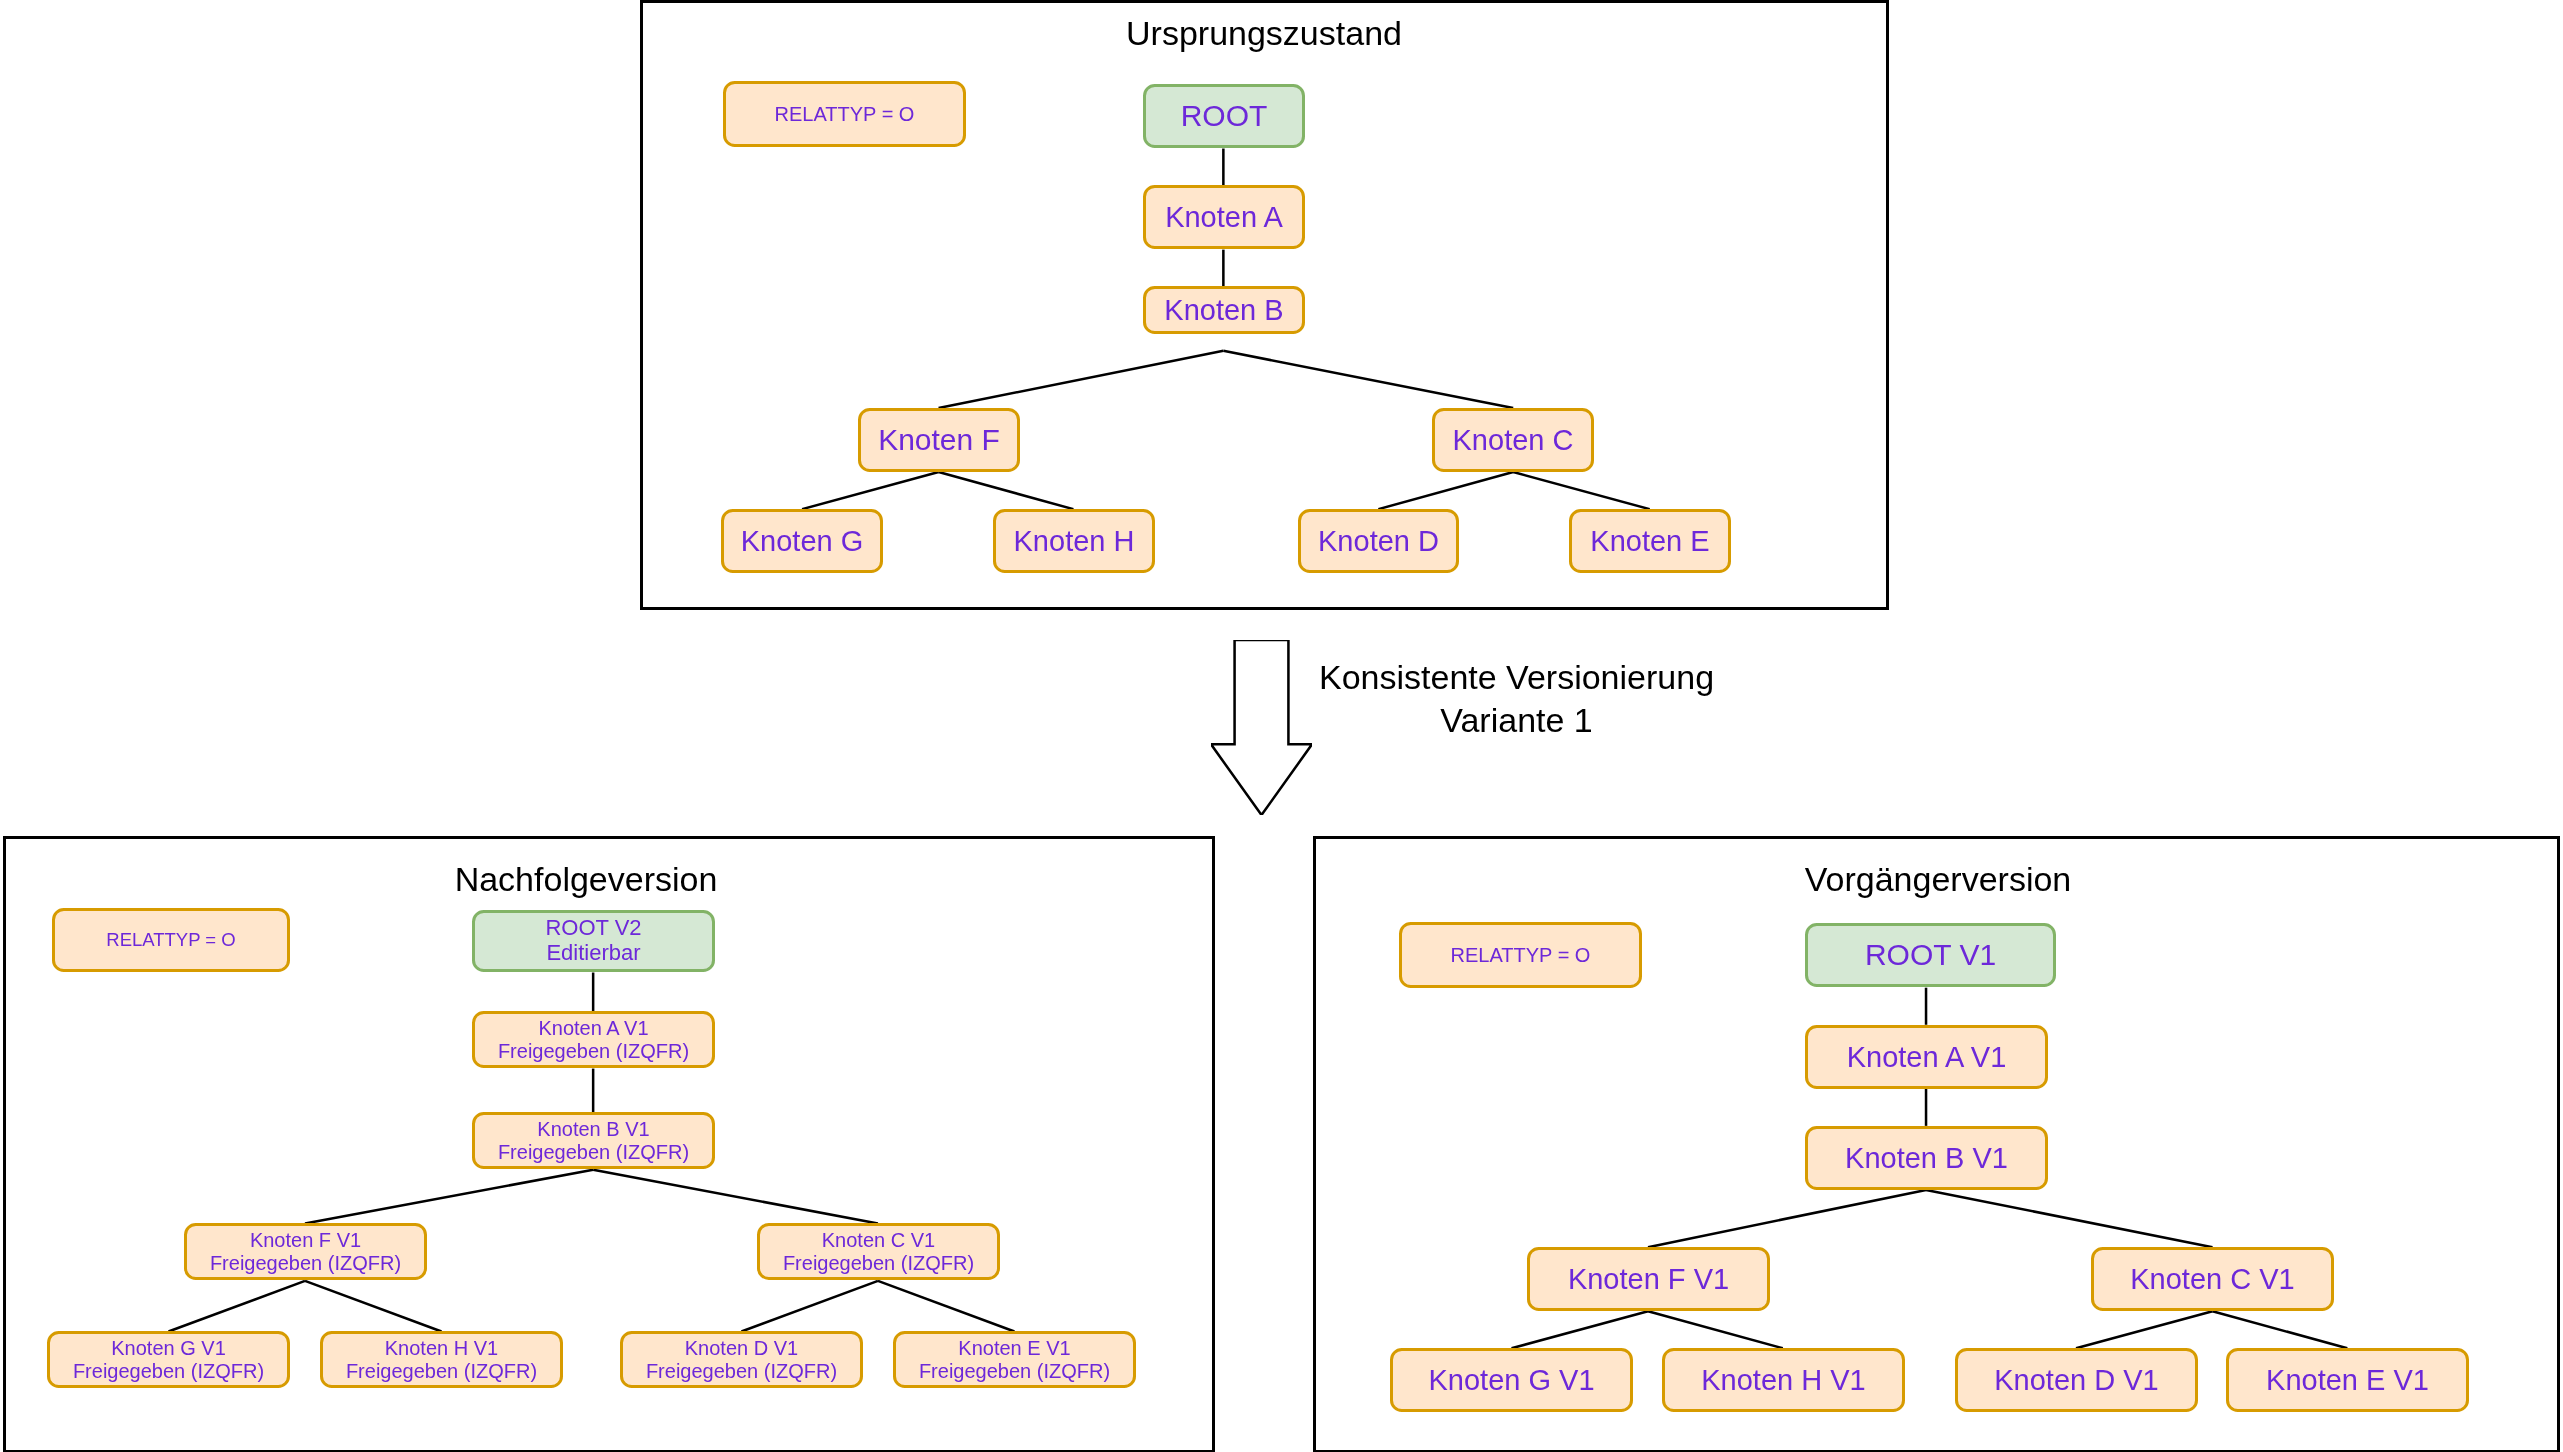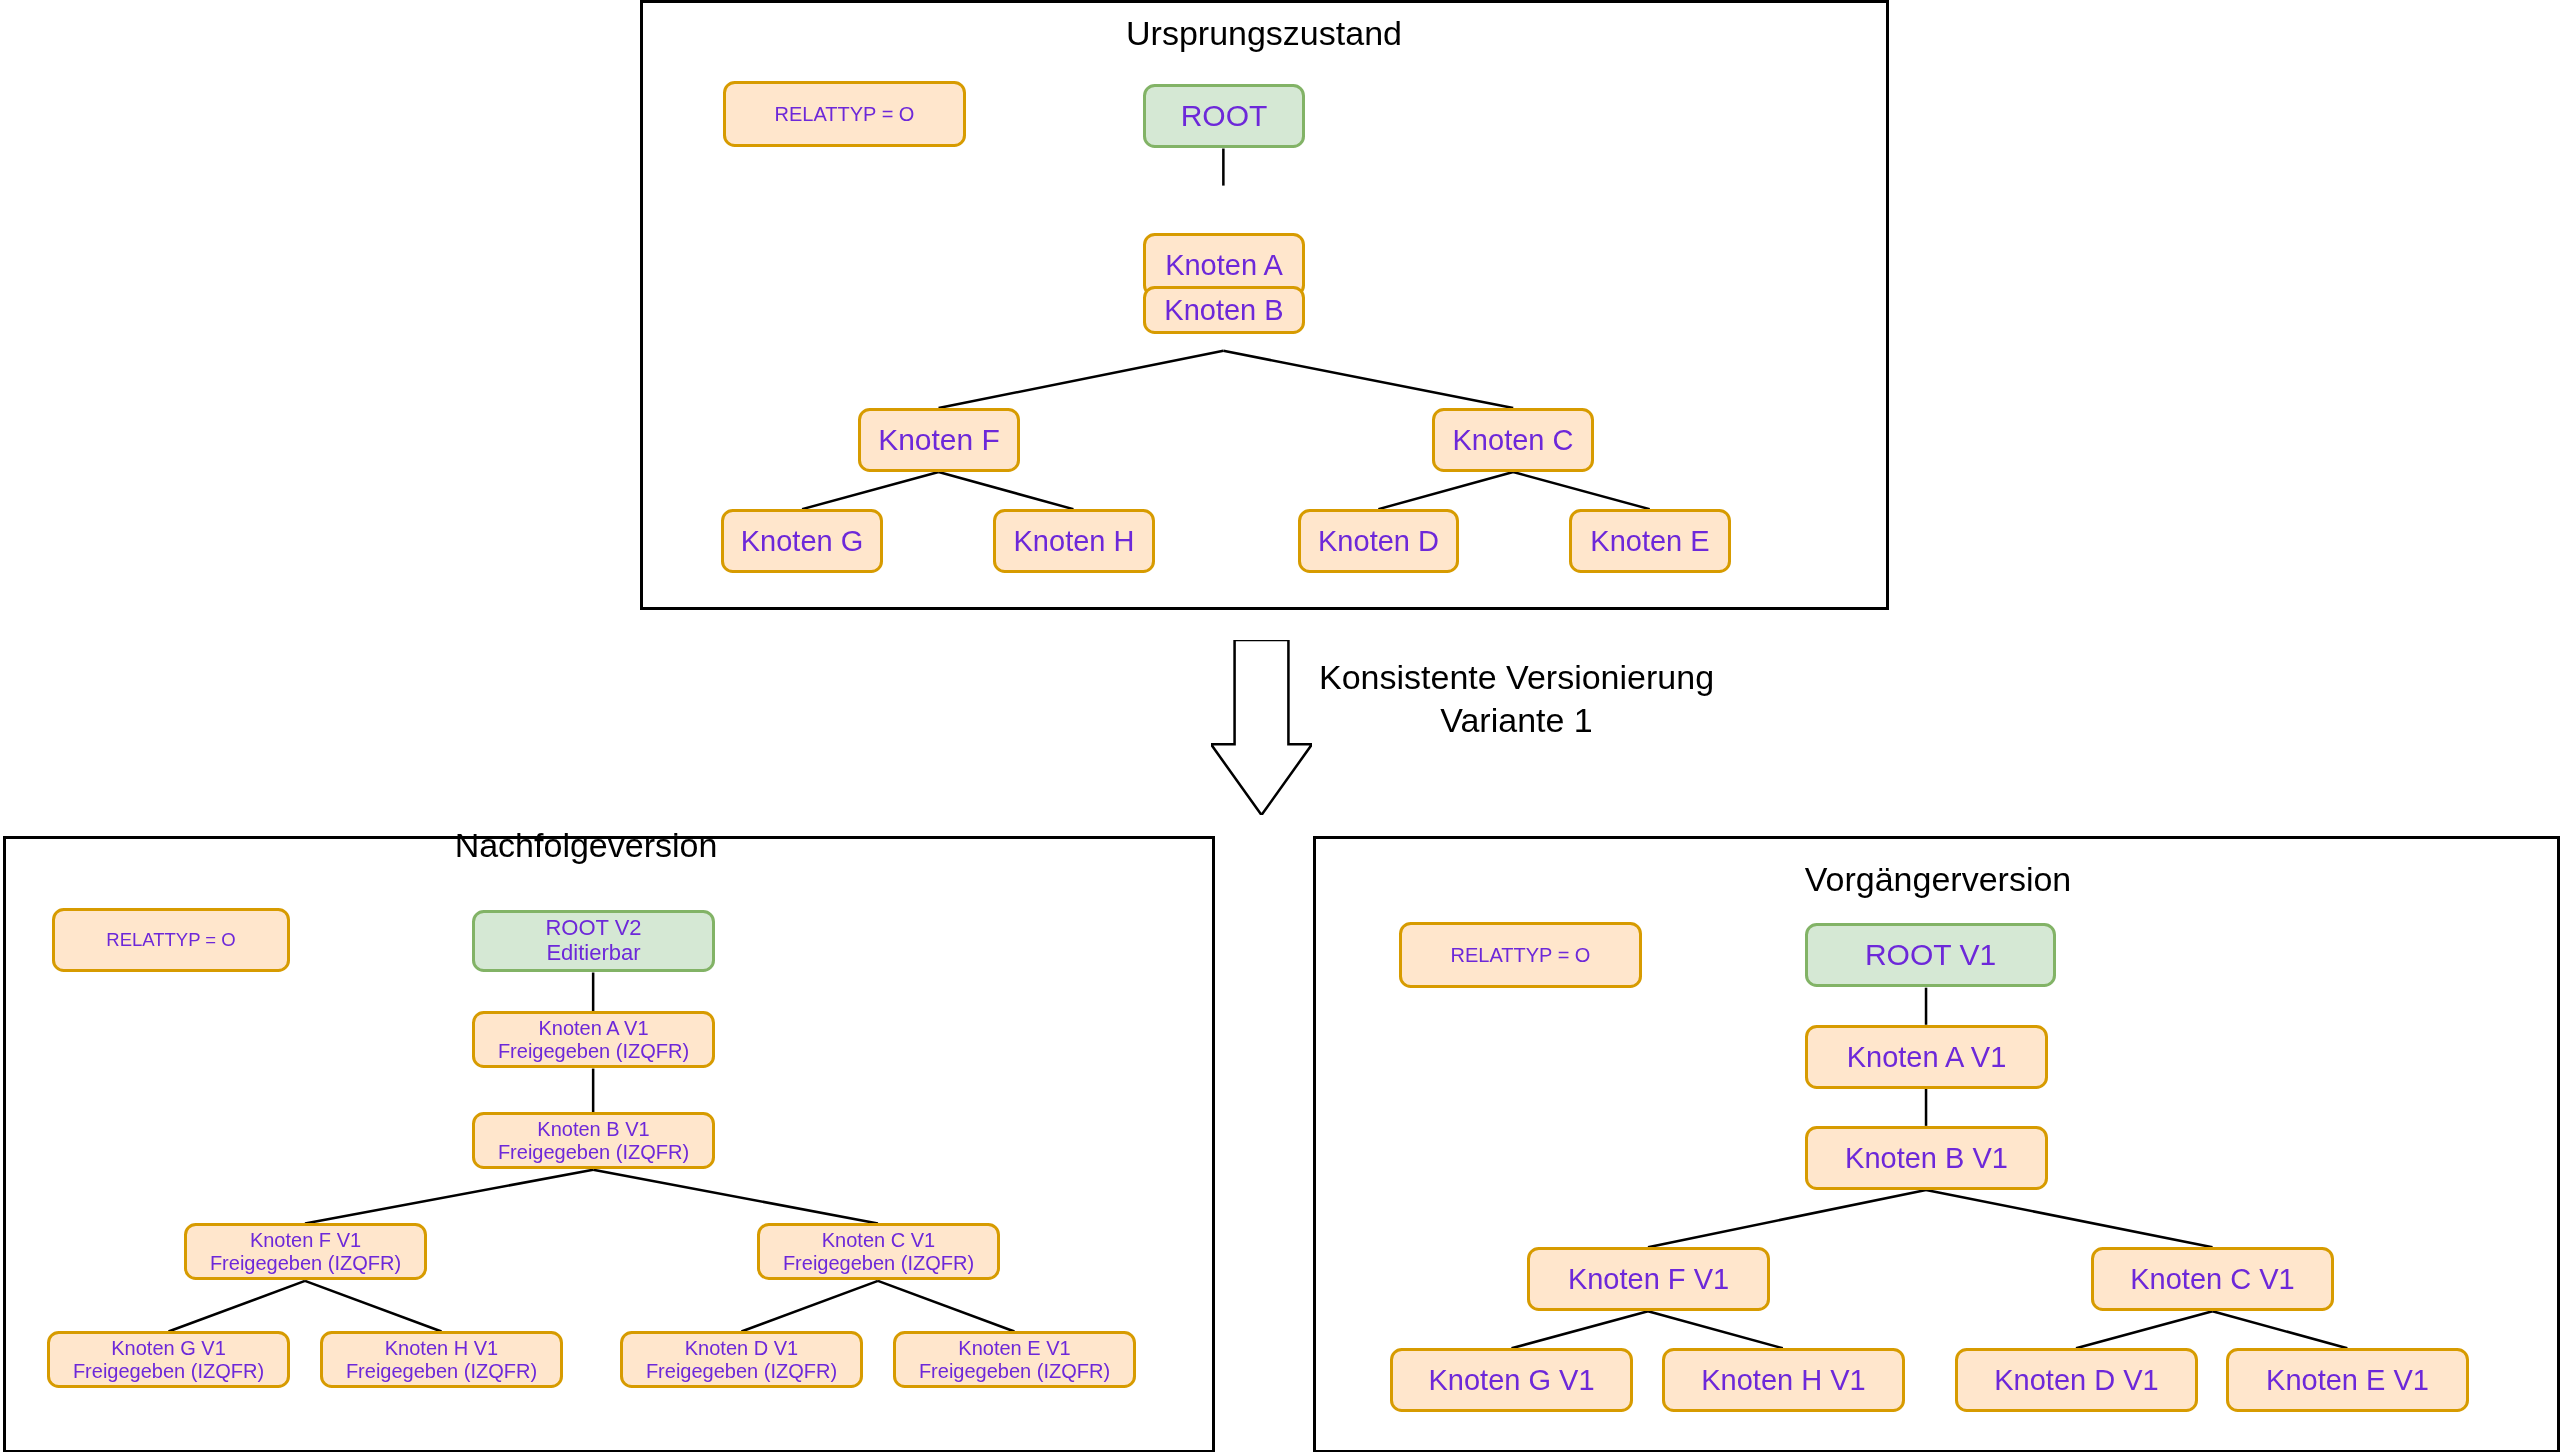--- a/index.html
+++ b/index.html
@@ -106,21 +106,21 @@
       <line x1="2626" y1="1556" x2="2786" y2="1600" stroke="#000000" stroke-width="3"></line>
     </svg>
 
   <div class="panel" id="panel-ursprungszustand" style="left: 640px; top: 0px; width: 1249px; height: 610px;"></div>
   <div class="panel-title" id="title-ursprungszustand" style="left: 1264px; top: 15px;">Ursprungszustand</div>
   <div class="node orange" id="node-legend-ursprungszustand" style="left: 723px; top: 81px; width: 243px; height: 66px; font-size: 20px;">
     <span>RELATTYP = O</span>
   </div>
 
   <div class="panel" id="panel-nachfolgeversion" style="left: 3.4px; top: 836px; width: 1212px; height: 617px;"></div>
-  <div class="panel-title" id="title-nachfolgeversion" style="left: 586px; top: 827px;">Nachfolgeversion</div>
+  <div class="panel-title" id="title-nachfolgeversion" style="left: 586px; top: 861px;">Nachfolgeversion</div>
   <div class="node orange" id="node-legend-nachfolgeversion" style="left: 52px; top: 908px; width: 238px; height: 64px; font-size: 18.5px;">
     <span>RELATTYP = O</span>
   </div>
 
   <div class="panel" id="panel-vorgaengerversion" style="left: 1313px; top: 836px; width: 1247px; height: 617px;"></div>
   <div class="panel-title" id="title-vorgaengerversion" style="left: 1938px; top: 861px;">Vorgängerversion</div>
   <div class="node orange" id="node-legend-vorgaengerversion" style="left: 1399px; top: 922px; width: 243px; height: 66px; font-size: 20px;">
     <span>RELATTYP = O</span>
   </div>
 
@@ -129,21 +129,21 @@
   </svg>
   <div class="arrow-label" id="flow-arrow-label" style="left: 1319px; top: 656px;">
     <div>Konsistente Versionierung</div>
     <div>Variante 1</div>
   </div>
 
   <div id="node-host">
       <div class="node green" style="left: 1143px; top: 84px; width: 162px; height: 64px; font-size: 30px;">
         <span>ROOT</span>
       </div>
-      <div class="node orange" style="left: 1143px; top: 185px; width: 162px; height: 64px; font-size: 29px; margin-top: 48px;">
+      <div class="node orange" style="left: 1143px; top: 185px; width: 162px; height: 64px; font-size: 29px;">
         <span>Knoten A</span>
       </div>
       <div class="node orange" style="left: 1143px; top: 286px; width: 162px; height: 48px; font-size: 29px;">
         <span>Knoten B</span>
       </div>
       <div class="node orange" style="left: 858px; top: 408px; width: 162px; height: 64px; font-size: 30px;">
         <span>Knoten F</span>
       </div>
       <div class="node orange" style="left: 1432px; top: 408px; width: 162px; height: 64px; font-size: 29px;">
         <span>Knoten C</span>

